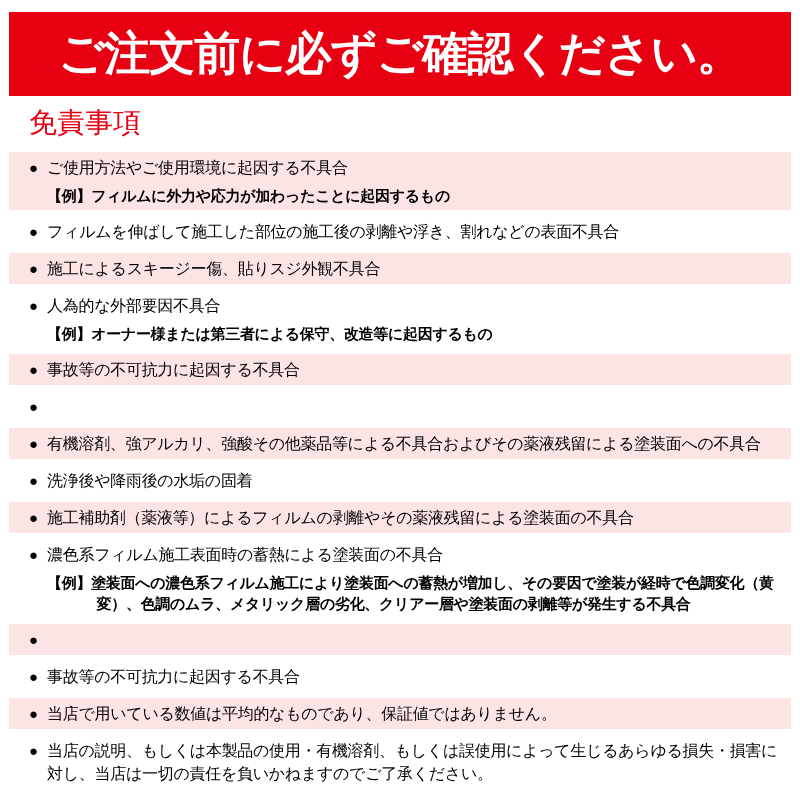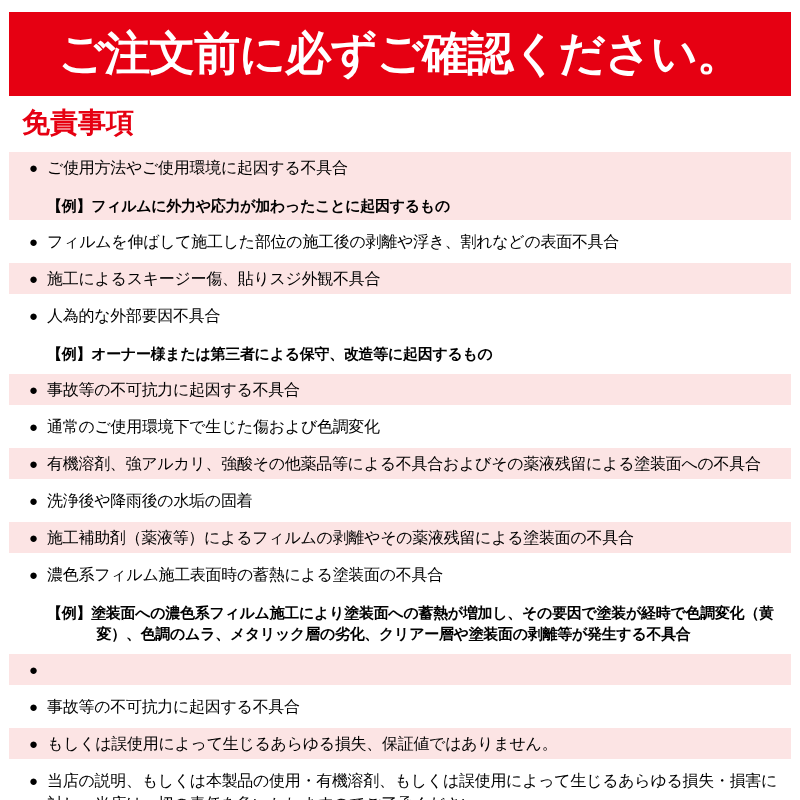--- a/index.html
+++ b/index.html
@@ -29,22 +29,22 @@
     color: var(--banner-fg, #ffffff);
     font-size: 46px;
     font-weight: bold;
     letter-spacing: -1px;
     white-space: nowrap;
   }
   .heading {
     color: var(--accent, #e60012);
     font-size: 28px;
     line-height: 30px;
-    font-weight: bold;
-    margin: 0 0 14px 13px;
+    font-weight: normal;
+    margin: 0 0 14px 20px;
   }
   .list { width: 100%; }
   .row {
     display: flex;
     align-items: flex-start;
     padding: 4px 10px 4px 20px;
     margin-bottom: 6px;
   }
   .row.pink { background: var(--highlight-bg, #fce4e4); }
   .bullet {
@@ -60,21 +60,21 @@
     font-weight: normal;
     line-height: 23px;
     letter-spacing: -0.3px;
     color: var(--text, #000000);
   }
   .example {
     font-size: 15px;
     font-weight: bold;
     line-height: 21px;
     letter-spacing: -0.3px;
-    margin-top: 16px;
+    margin-top: 6px;
     color: var(--text, #000000);
     padding-left: 3.3em;
     text-indent: -3.3em;
   }
 </style>
 </head>
 <body>
 
 <div class="page">
   <div class="banner">
@@ -116,23 +116,20 @@
 
   <div class="row pink">
     <span class="bullet">●</span>
     <div class="content">
       <div class="main">事故等の不可抗力に起因する不具合</div>
     </div>
   </div>
 
   <div class="row">
     <span class="bullet">●</span>
-    <div class="content">
-      <div class="main">通常のご使用環境下で生じた傷および色調変化</div>
-    </div>
   </div>
 
   <div class="row pink">
     <span class="bullet">●</span>
     <div class="content">
       <div class="main">有機溶剤、強アルカリ、強酸その他薬品等による不具合およびその薬液残留による塗装面への不具合</div>
     </div>
   </div>
 
   <div class="row">
@@ -164,21 +161,21 @@
   <div class="row">
     <span class="bullet">●</span>
     <div class="content">
       <div class="main">事故等の不可抗力に起因する不具合</div>
     </div>
   </div>
 
   <div class="row pink">
     <span class="bullet">●</span>
     <div class="content">
-      <div class="main">もしくは誤使用によって生じるあらゆる損失、保証値ではありません。</div>
+      <div class="main">当店で用いている数値は平均的なものであり、保証値ではありません。</div>
     </div>
   </div>
 
   <div class="row">
     <span class="bullet">●</span>
     <div class="content">
       <div class="main">当店の説明、もしくは本製品の使用・有機溶剤、もしくは誤使用によって生じるあらゆる損失・損害に対し、当店は一切の責任を負いかねますのでご了承ください。</div>
     </div>
   </div>
 </div>

